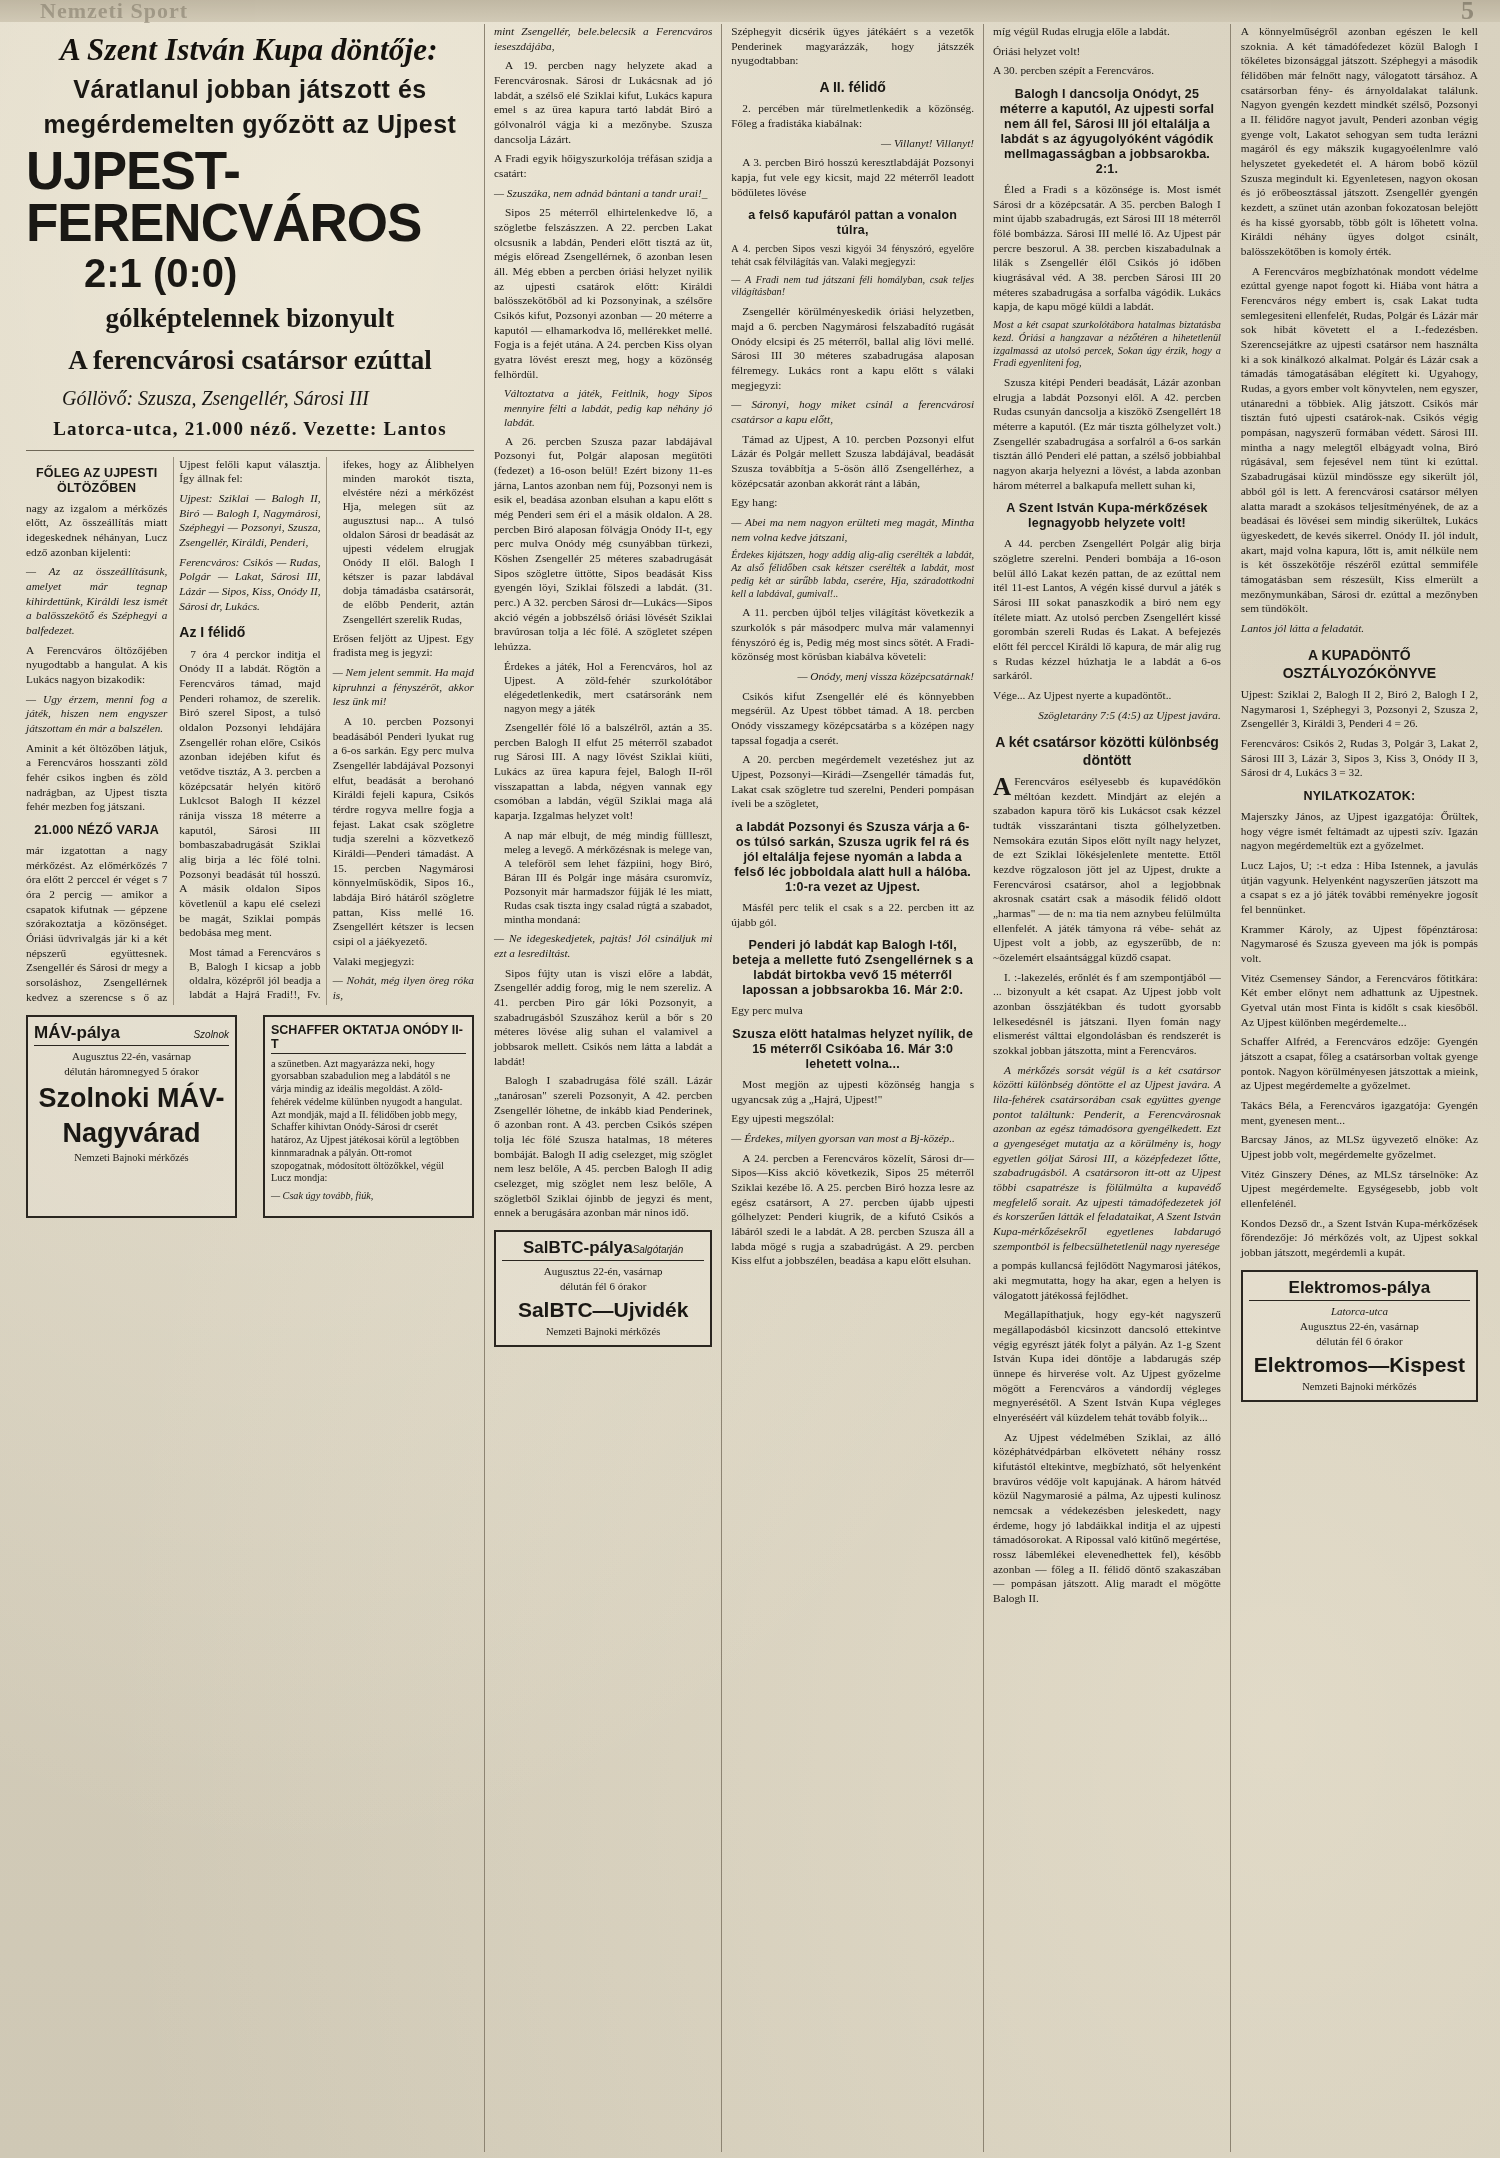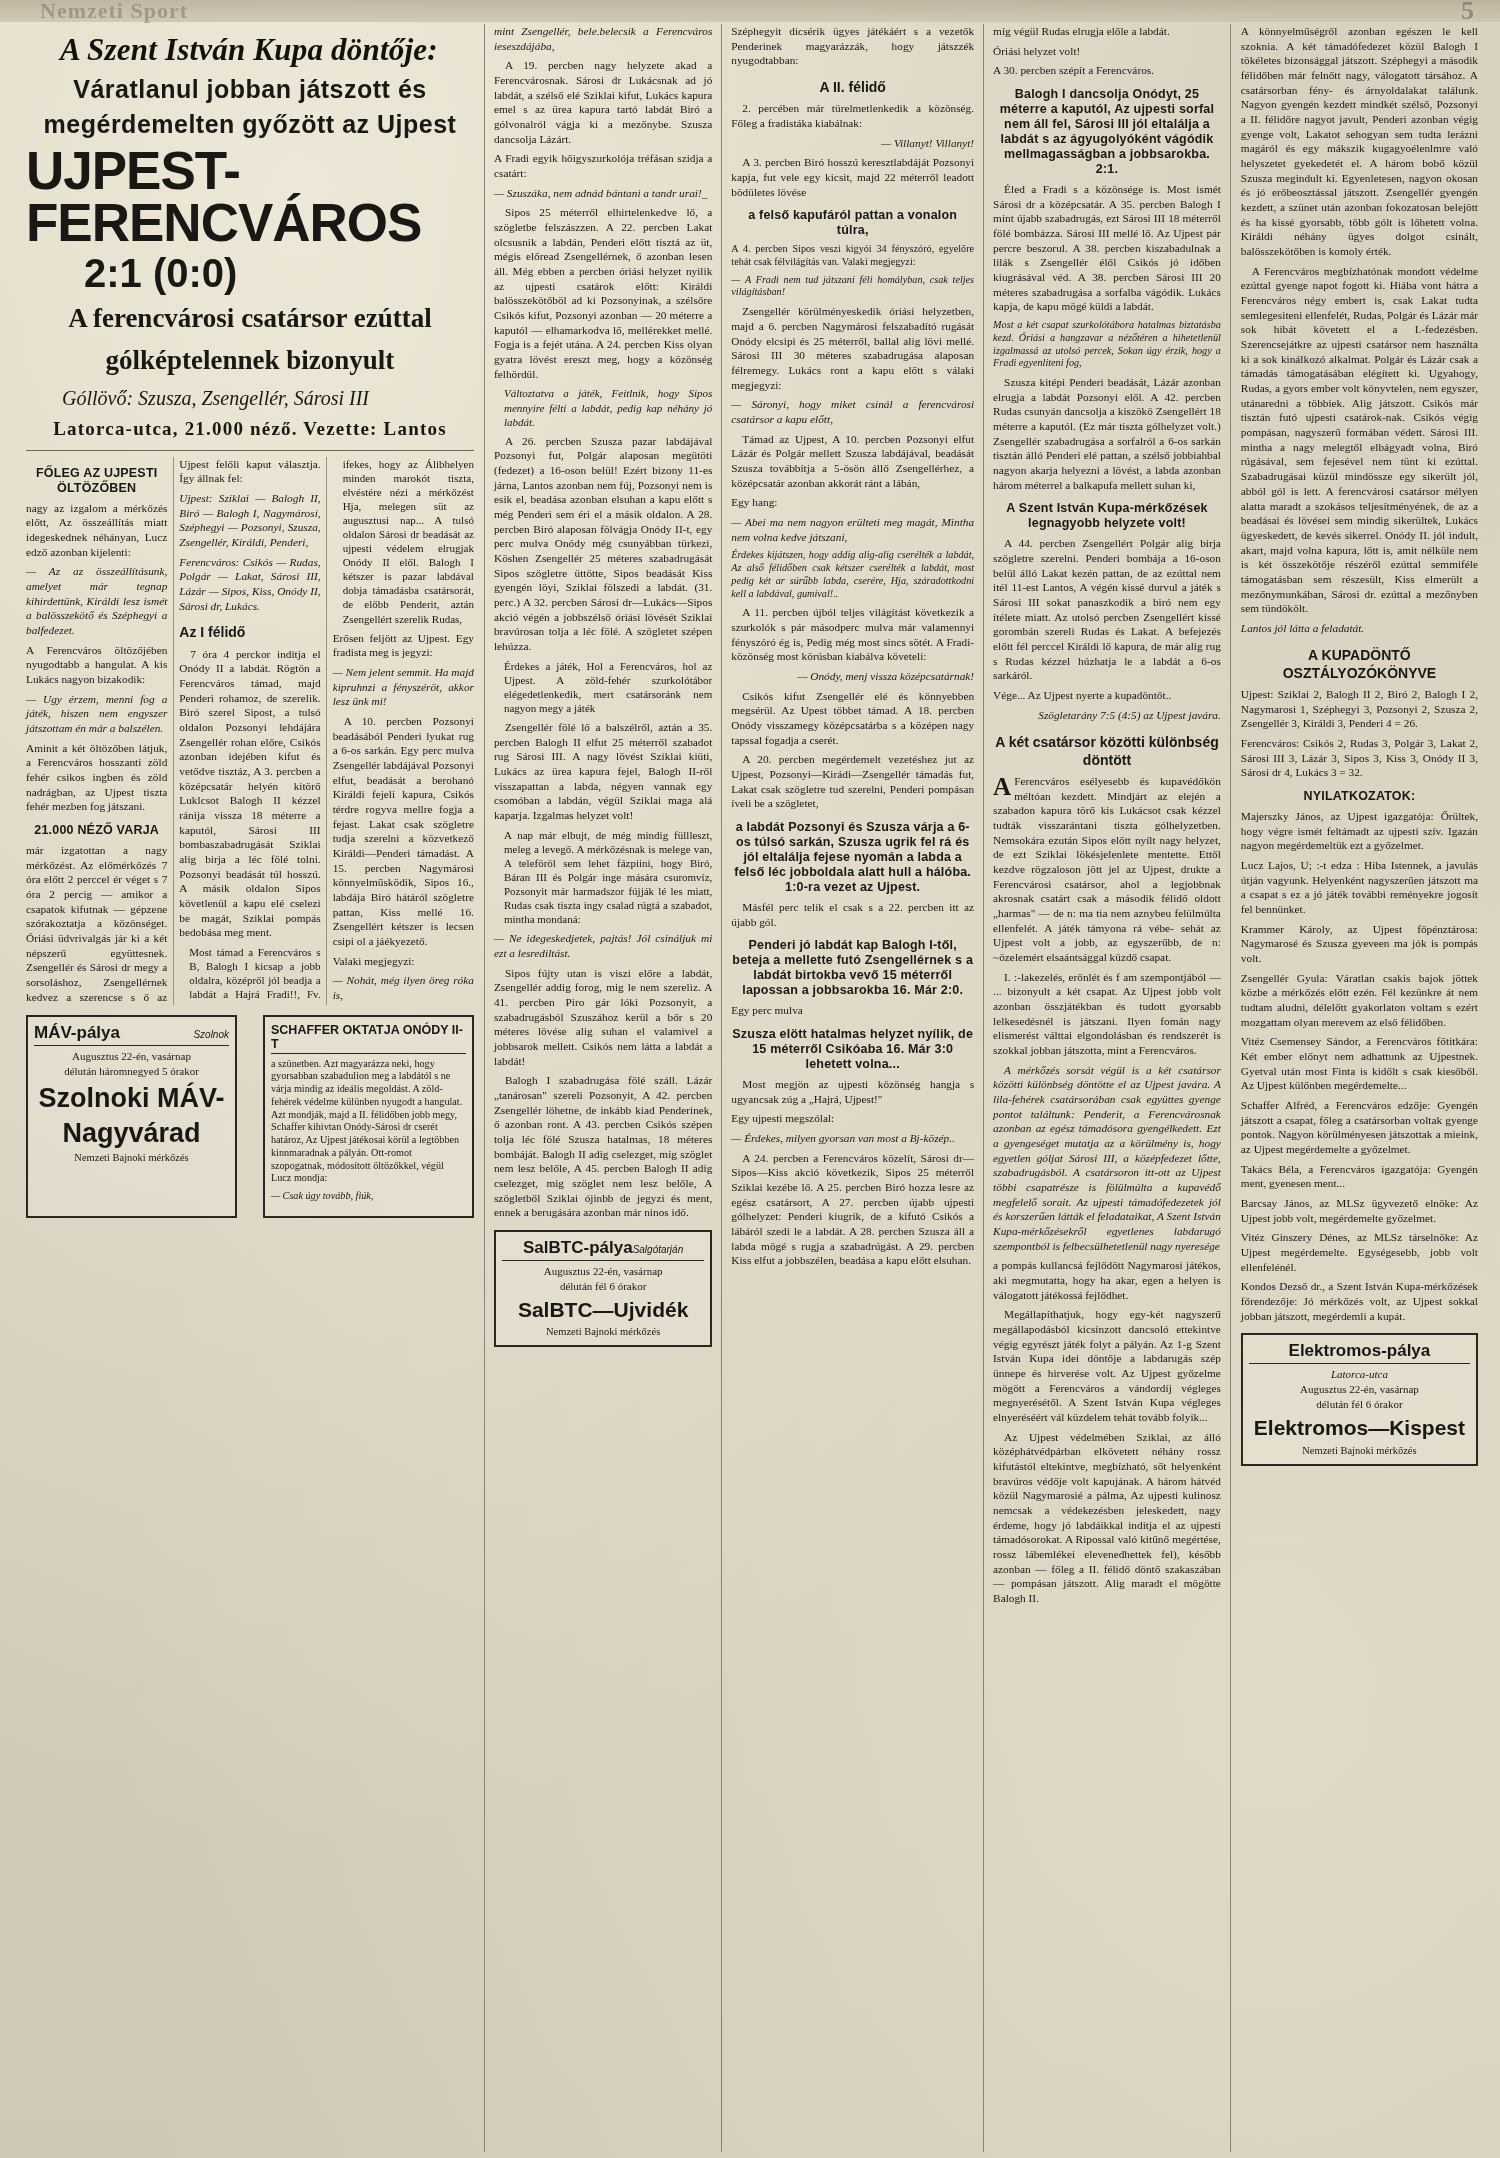--- a/index.html
+++ b/index.html
@@ -147,22 +147,22 @@
     <div class="col c1">
 
       <div class="kicker">A Szent István Kupa döntője:</div>
 
       <div class="sub1">Váratlanul jobban játszott és</div>
       <div class="sub1">megérdemelten győzött az Ujpest</div>
 
       <div class="bigtitle">UJPEST-FERENCVÁROS</div>
       <div class="score">2:1 (0:0)</div>
 
+      <div class="sub2">gólképtelennek bizonyult</div>
       <div class="sub2">A ferencvárosi csatársor ezúttal</div>
-      <div class="sub2">gólképtelennek bizonyult</div>
 
       <div class="scorers">
         <span>Góllövő:</span>
         <span>Szusza, Zsengellér, Sárosi III</span>
       </div>
 
       <div class="venue">Latorca-utca, 21.000 néző.  Vezette: Lantos</div>
       <hr class="hr">
 
       <div class="body3">
@@ -298,21 +298,20 @@
         <p>A könnyelműségről azonban egészen le kell szoknia. A két támadófedezet közül Balogh I tökéletes bizonsággal játszott. Széphegyi a második félidőben már felnőtt nagy, válogatott társához. A csatársorban fény- és árnyoldalakat találunk. Nagyon gyengén kezdett mindkét szélső, Pozsonyi a II. félidőre nagyot javult, Penderi azonban végig gyenge volt, Lakatot sehogyan sem tudta lerázni magáról és egy mákszik kugagyoélenlmre való helyszetet gyekedetét el. A három bobő közül Szusza megindult ki. Egyenletesen, nagyon okosan és jó erőbeosztással játszott. Zsengellér gyengén kezdett, a szünet után azonban fokozatosan belejött és ha kissé gyorsabb, több gólt is lőhetett volna. Királdi néhány ügyes dolgot csinált, balösszekötőben is komoly érték.</p>
         <p class="ind">A Ferencváros megbízhatónak mondott védelme ezúttal gyenge napot fogott ki. Hiába vont hátra  a Ferencváros négy embert is,  csak Lakat tudta semlegesiteni ellenfelét, Rudas, Polgár és Lázár már sok hibát követett el a I.-fedezésben. Szerencsejátkre az ujpesti csatársor nem használta ki a sok kinálkozó alkalmat. Polgár és Lázár csak a támadás támogatásában elégített ki. Ugyahogy, Rudas, a gyors ember volt könyvtelen, nem egyszer, utánaredni a többiek. Alig játszott. Csikós már tisztán futó ujpesti csatárok-nak. Csikós végig pompásan, nagyszerű formában védett. Sárosi III. mintha a nagy melegtől elbágyadt volna, Biró rúgásával, sem fejesével nem tünt ki ezúttal. Szabadrugásai küzül mindössze egy sikerült jól, abból gól is lett. A ferencvárosi csatársor mélyen alatta maradt a szokásos teljesítményének, de az a beadásai és lövései sem mindig sikerültek, Lukács ügyeskedett, de kevés sikerrel. Onódy II. jól indult, akart, majd volna kapura, lőtt is, amit nélküle nem is két összekötője részéről ezúttal semmiféle támogatásban sem részesült, Kiss elmerült a mezőnymunkában, Sárosi dr. ezúttal a mezőnyben sem tündökölt.</p>
         <p class="ital">Lantos jól látta a feladatát.</p>
         <p class="secthead c">A KUPADÖNTŐ OSZTÁLYOZÓKÖNYVE</p>
         <p>Ujpest: Sziklai 2, Balogh II 2, Biró 2, Balogh I 2, Nagymarosi 1, Széphegyi 3, Pozsonyi 2, Szusza 2, Zsengellér 3, Királdi 3, Penderi 4 = 26.</p>
         <p>Ferencváros: Csikós 2, Rudas 3, Polgár 3, Lakat 2, Sárosi III 3, Lázár 3, Sipos 3, Kiss 3, Onódy II 3, Sárosi dr 4, Lukács 3 = 32.</p>
         <p class="smallhead">NYILATKOZATOK:</p>
         <p>Majerszky János, az Ujpest igazgatója: Őrültek, hogy végre ismét feltámadt az ujpesti szív. Igazán nagyon megérdemeltük ezt a győzelmet.</p>
         <p>Lucz Lajos,  U; :-t  edza : Hiba Istennek, a javulás útján vagyunk. Helyenként   nagyszerűen játszott ma a csapat s ez a jó játék további reményekre jogosít fel bennünket.</p>
         <p>Krammer Károly, az Ujpest főpénztárosa: Nagymarosé és Szusza gyeveen ma jók is pompás volt.</p>
-        <p>Zsengellér Gyula: Váratlan csakis bajok jöttek közbe a mérkőzés előtt ezén. Fél kezünkre át nem tudtam aludni, délelőtt gyakorlaton voltam s ezért mozgattam olyan merevem az első félidőben.</p>
         <p>Vitéz Csemensey Sándor, a Ferencváros főtitkára: Két ember előnyt nem adhattunk az Ujpestnek. Gyetval után most Finta is kidőlt s csak kiesőből. Az Ujpest külőnben megérdemelte...</p>
         <p>Schaffer Alfréd, a Ferencváros edzője: Gyengén játszott a csapat, főleg a csatársorban voltak gyenge pontok. Nagyon körülményesen játszottak a mieink, az Ujpest megérdemelte a győzelmet.</p>
         <p>Takács Béla, a Ferencváros igazgatója: Gyengén ment, gyenesen ment...</p>
         <p>Barcsay János, az MLSz ügyvezető elnöke: Az Ujpest jobb volt, megérdemelte győzelmet.</p>
         <p>Vitéz Ginszery Dénes, az MLSz társelnöke: Az Ujpest megérdemelte. Egységesebb, jobb volt ellenfelénél.</p>
         <p>Kondos Dezső dr., a Szent István Kupa-mérkőzések főrendezője: Jó mérkőzés volt, az Ujpest sokkal jobban játszott, megérdemli a kupát.</p>
       </div>
 
       <div class="ad center">
         <div class="adtitle">

